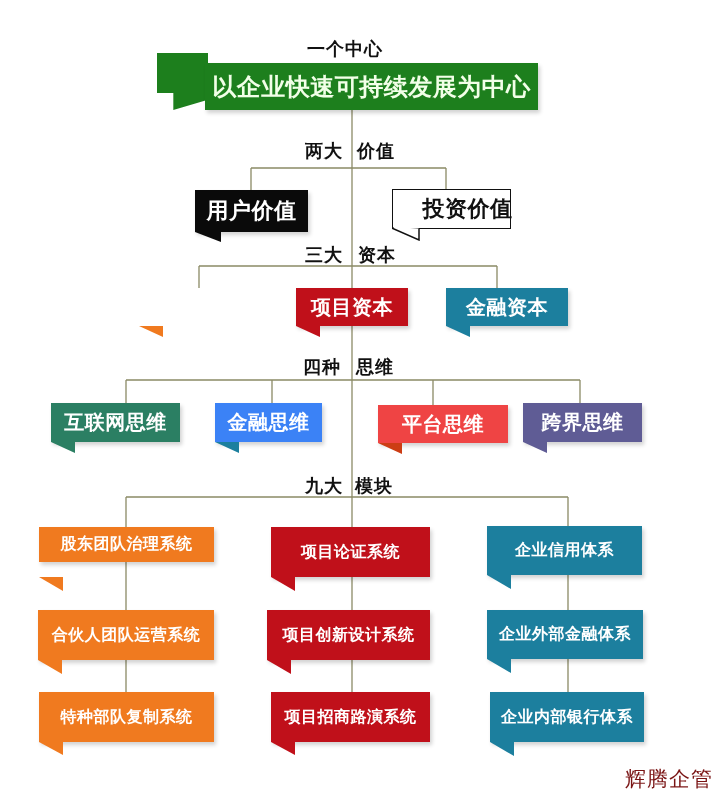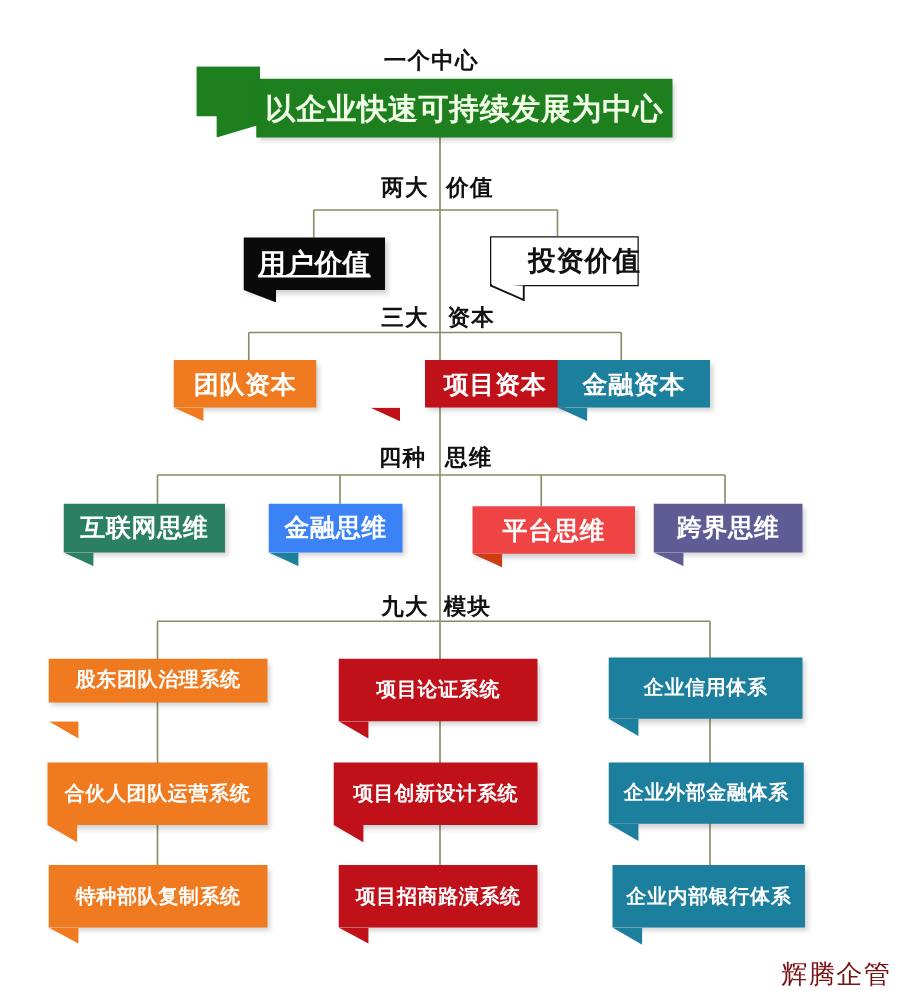--- a/index.html
+++ b/index.html
@@ -55,41 +55,38 @@
 
   <div class="heading" style="left:307px; top:38px;">一个中心</div>
   <div class="ear" style="background: rgb(29, 127, 29);"></div>
   <div class="box banner" style="left: 205px; top: 63px; width: 333px; height: 47px; background: rgb(29, 127, 29);">
     <span>以企业快速可持续发展为中心</span>
   </div>
 
   <div class="heading left" style="right:377px; top:140px;">两大</div>
   <div class="heading" style="left:357px; top:140px;">价值</div>
 
-  <div class="box lvl2" style="left: 195px; top: 190px; width: 113px; height: 42px; background: rgb(10, 10, 10); text-decoration: underline;">
+  <div class="box lvl2" style="left: 195px; top: 190px; width: 113px; height: 42px; background: rgb(10, 10, 10);">
     <span>用户价值</span>
   </div>
   <div class="tail" style="left: 195px; top: 232px; width: 26px; height: 10px; background: rgb(10, 10, 10);"></div>
 
   <div class="box lvl2 outlined" style="left:392px; top:189px; width:119px; height:40px;padding-left:32px;">
     <span>投资价值</span>
   </div>
   <svg style="position:absolute; left:392px; top:227px; width:30px; height:14px;" viewBox="0 0 30 14">
     <path d="M0.8 0 V1.5 L27 13 V1.5" fill="#ffffff" stroke="#111" stroke-width="1.5"></path>
   </svg>
 
   <div class="heading left" style="right:377px; top:244px;">三大</div>
   <div class="heading" style="left:358px; top:244px;">资本</div>
 
-  <div class="box lvl3" style="left: 139px; top: 288px; width: 114px; height: 38px; background: rgb(240, 122, 31);">
-    <span>团队资本</span>
-  </div>
   <div class="tail" style="left: 139px; top: 326px; background: rgb(240, 122, 31);"></div>
 
-  <div class="box lvl3" style="left: 296px; top: 288px; width: 112px; height: 38px; background: rgb(192, 16, 26); margin-left: 44px;">
+  <div class="box lvl3" style="left: 296px; top: 288px; width: 112px; height: 38px; background: rgb(192, 16, 26);">
     <span>项目资本</span>
   </div>
   <div class="tail" style="left: 296px; top: 326px; background: rgb(192, 16, 26);"></div>
 
   <div class="box lvl3" style="left: 446px; top: 288px; width: 122px; height: 38px; background: rgb(28, 127, 158);">
     <span>金融资本</span>
   </div>
   <div class="tail" style="left: 446px; top: 326px; background: rgb(28, 127, 158);"></div>
 
   <div class="heading left" style="right:379px; top:356px;">四种</div>

